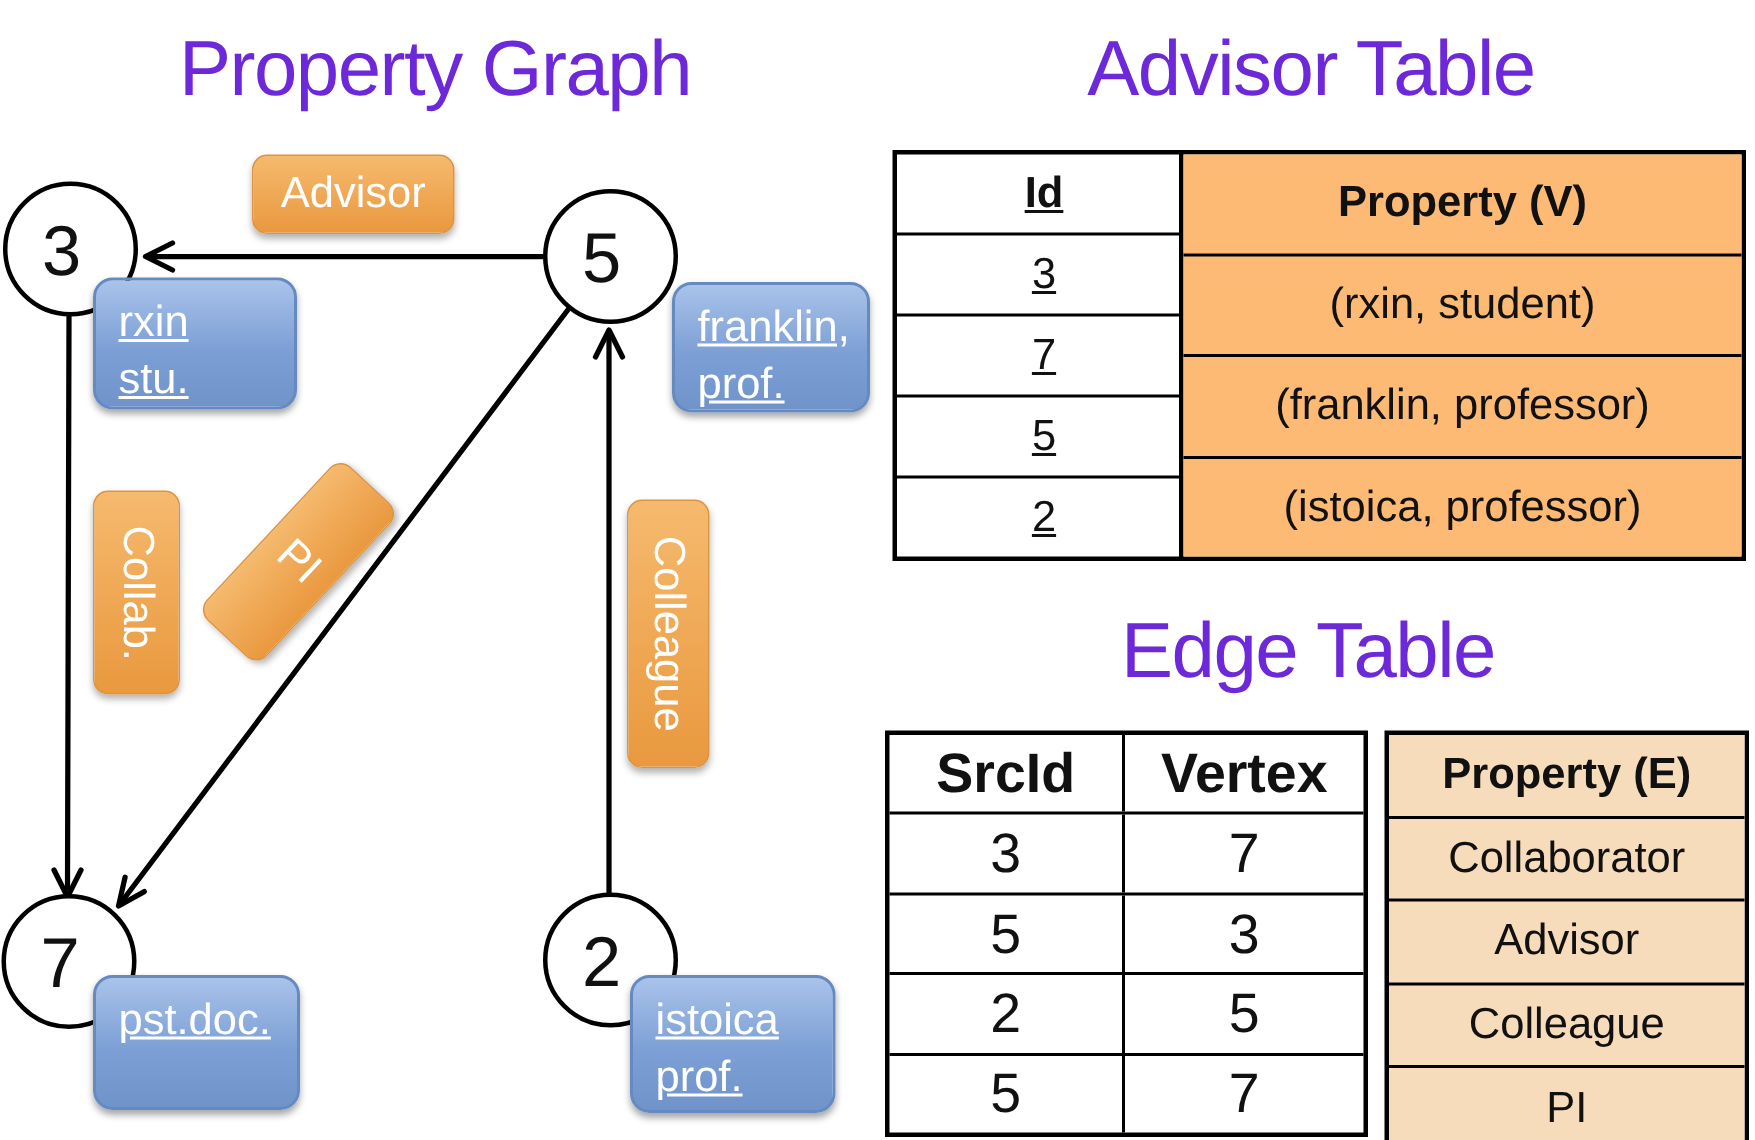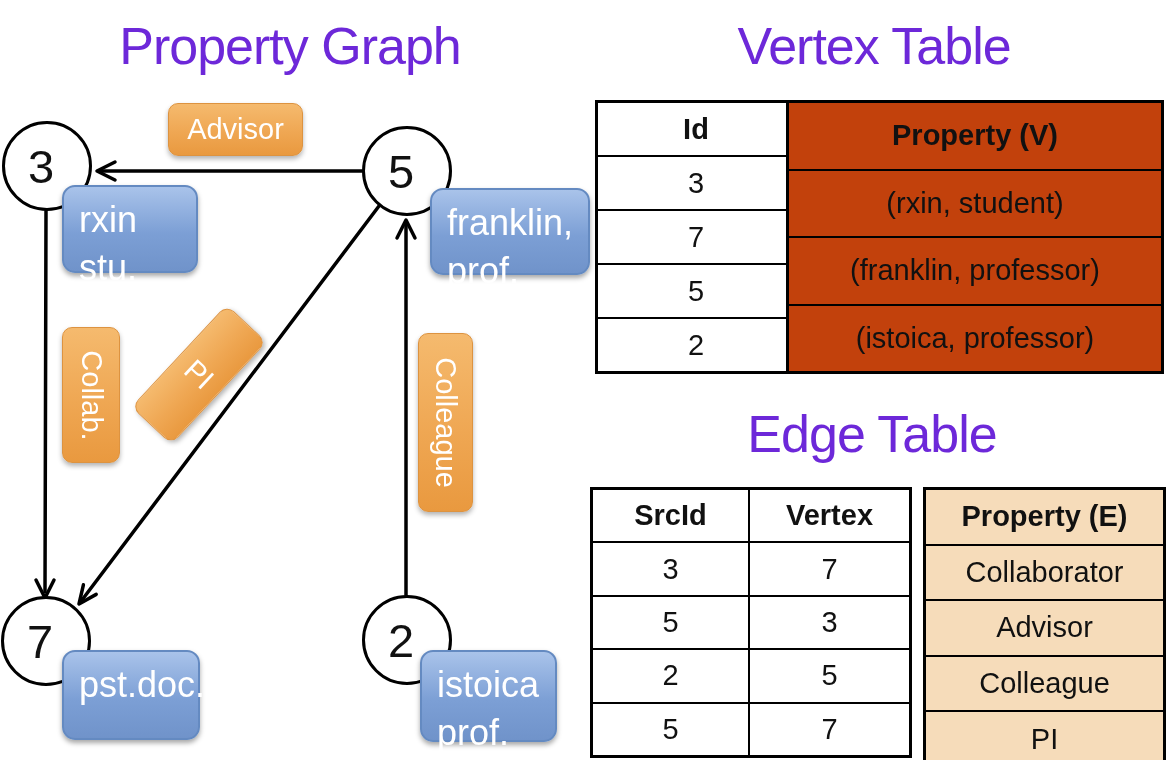--- a/index.html
+++ b/index.html
@@ -15,64 +15,64 @@
 
   .node{position:absolute;width:90px;height:90px;box-sizing:border-box;
         border:3.5px solid #000;border-radius:50%;background:#fff;
         display:flex;align-items:center;justify-content:center;z-index:1;}
   .node span{font-size:47px;font-weight:400;color:#111;margin-right:12px;}
   .n3{left:2px;top:121px;}  .n5{left:362px;top:126px;}
   .n7{left:1px;top:596px;}  .n2{left:362px;top:595px;}
 
   .vlabel{position:absolute;box-sizing:border-box;border-radius:13px;z-index:3;
           background:linear-gradient(180deg,#a9c3ea 0%,#7c9fd5 55%,#7093ca 100%);
-          border:2px solid #648ac1;color:#fff;font-size:36px;line-height:1.32;
-          padding:9px 10px 0 15px;box-shadow:0 3px 5px rgba(0,0,0,0.35);}
+          border:2px solid #648ac1;color:#fff;font-size:29px;line-height:1.32;
+          padding:9px 10px 0 15px;box-shadow:0 3px 5px rgba(0,0,0,0.35);text-decoration:underline;}
   .b-rxin{left:62px;top:185px;width:136px;height:88px;}
-  .b-franklin{left:430px;top:188px;width:160px;height:87px;}
+  .b-franklin{left:448px;top:188px;width:132px;height:87px;}
   .b-jgonzal{left:62px;top:650px;width:138px;height:90px;}
   .b-istoica{left:420px;top:650px;width:137px;height:92px;}
 
   .elabel{position:absolute;box-sizing:border-box;border-radius:10px;z-index:2;
           background:linear-gradient(180deg,#f5ba6e 0%,#efa753 55%,#e9993f 100%);
           border:1px solid #dd9340;color:#fff;font-size:29px;
           display:flex;align-items:center;justify-content:center;
           box-shadow:0 3px 5px rgba(0,0,0,0.3);}
   .e-advisor{left:168px;top:103px;width:135px;height:53px;}
   .e-collab{left:62px;top:327px;width:58px;height:136px;}
   .e-colleague{left:418px;top:333px;width:55px;height:179px;}
   .e-pi{left:129px;top:347px;width:140px;height:55px;transform:rotate(-47deg);}
   .rot90{transform:rotate(90deg);white-space:nowrap;}
 
   .tblcol{position:absolute;box-sizing:border-box;border:3px solid #000;
           display:flex;flex-direction:column;background:#fff;}
   .tblcol .cell{flex:1;display:flex;align-items:center;justify-content:center;
                 font-size:29px;border-top:2px solid #000;white-space:nowrap;}
   .tblcol .cell:first-child{border-top:none;}
   .tblcol .hcell{font-weight:700;font-size:29px;}
-  .vt-id{left:595px;top:100px;width:202px;height:274px;}
+  .vt-id{left:595px;top:100px;width:202px;height:274px;text-decoration:underline;}
   .vt-prop{left:786px;top:100px;width:378px;height:274px;}
-  .vt-prop .cell{background:#c2410c;}
+  .vt-prop .cell{background:#fdba74;}
   .et-ids{left:590px;top:487px;width:322px;height:271px;}
   .et-ids .row{flex:1;display:flex;border-top:2px solid #000;}
   .et-ids .row:first-child{border-top:none;}
-  .et-ids .c{display:flex;align-items:center;justify-content:center;font-size:29px;}
+  .et-ids .c{display:flex;align-items:center;justify-content:center;font-size:37px;}
   .et-ids .c1{width:155px;border-right:2px solid #000;}
   .et-ids .c2{flex:1;}
   .et-ids .hc{font-weight:700;}
   .et-prop{left:923px;top:487px;width:243px;height:282px;}
   .et-prop .cell{background:#f6dcba;}
 </style>
 </head>
 <body>
 
 <div class="stage">
 
   <div class="title t-graph">Property Graph</div>
-  <div class="title t-vertex">Vertex Table</div>
+  <div class="title t-vertex">Advisor Table</div>
   <div class="title t-edge">Edge Table</div>
 
   <div class="node n3">
       <span>3</span>
     </div>
   <div class="node n5">
       <span>5</span>
     </div>
   <div class="node n7">
       <span>7</span>

